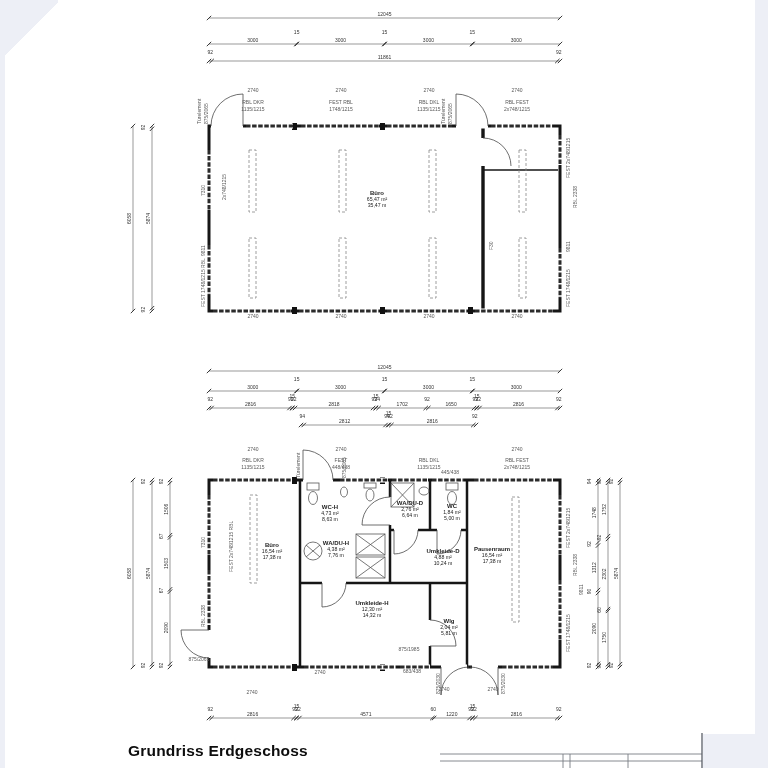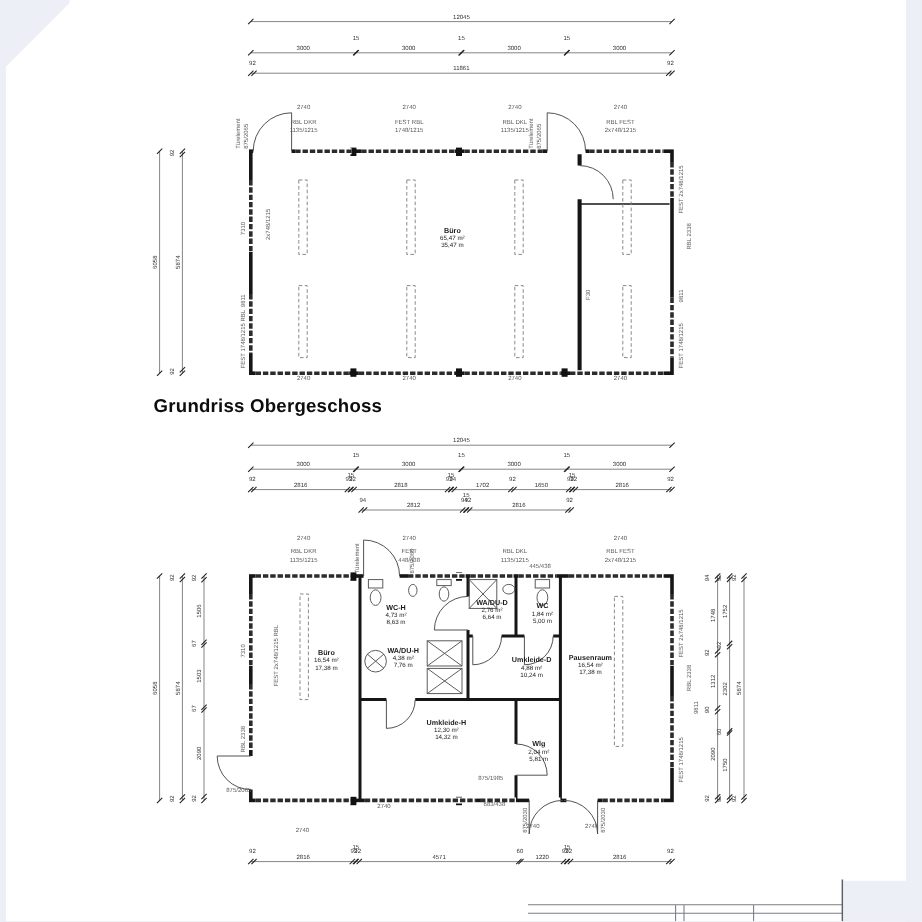--- a/index.html
+++ b/index.html
@@ -392,21 +392,20 @@
   <div class="lb rot" style="left:489px;top:250px">F30</div>
   <div class="lb lbc" style="left:233px;top:314px;width:40px">2740</div>
   <div class="lb lbc" style="left:321px;top:314px;width:40px">2740</div>
   <div class="lb lbc" style="left:409px;top:314px;width:40px">2740</div>
   <div class="lb lbc" style="left:497px;top:314px;width:40px">2740</div>
   <div class="stamp" style="left:347px;top:190px">
     <span class="rn">Büro</span>
     <span class="rv">65,47 m²</span>
     <span class="rv">35,47 m</span>
   </div>
-  <div class="title" style="left:128px;top:330px">Grundriss Obergeschoss</div>
 
   <div class="lb lbc" style="left:233px;top:447px;width:40px">2740</div>
   <div class="lb lbc" style="left:321px;top:447px;width:40px">2740</div>
   <div class="lb lbc" style="left:497px;top:447px;width:40px">2740</div>
   <div class="lb lbc" style="left:233px;top:458px;width:40px">RBL DKR</div>
   <div class="lb lbc" style="left:321px;top:458px;width:40px">FEST</div>
   <div class="lb lbc" style="left:409px;top:458px;width:40px">RBL DKL</div>
   <div class="lb lbc" style="left:497px;top:458px;width:40px">RBL FEST</div>
   <div class="lb lbc" style="left:233px;top:465px;width:40px">1135/1215</div>
   <div class="lb lbc" style="left:321px;top:465px;width:40px">448/438</div>
@@ -471,13 +470,14 @@
     <span class="rn">Wlg</span>
     <span class="rv">2,04 m²</span>
     <span class="rv">5,81 m</span>
   </div>
   <div class="stamp" style="left:462px;top:546px">
     <span class="rn">Pausenraum</span>
     <span class="rv">16,54 m²</span>
     <span class="rv">17,38 m</span>
   </div>
 
+  <div class="title" style="left:128px;top:742px">Grundriss Erdgeschoss</div>
 </div>
 
 </body></html>

